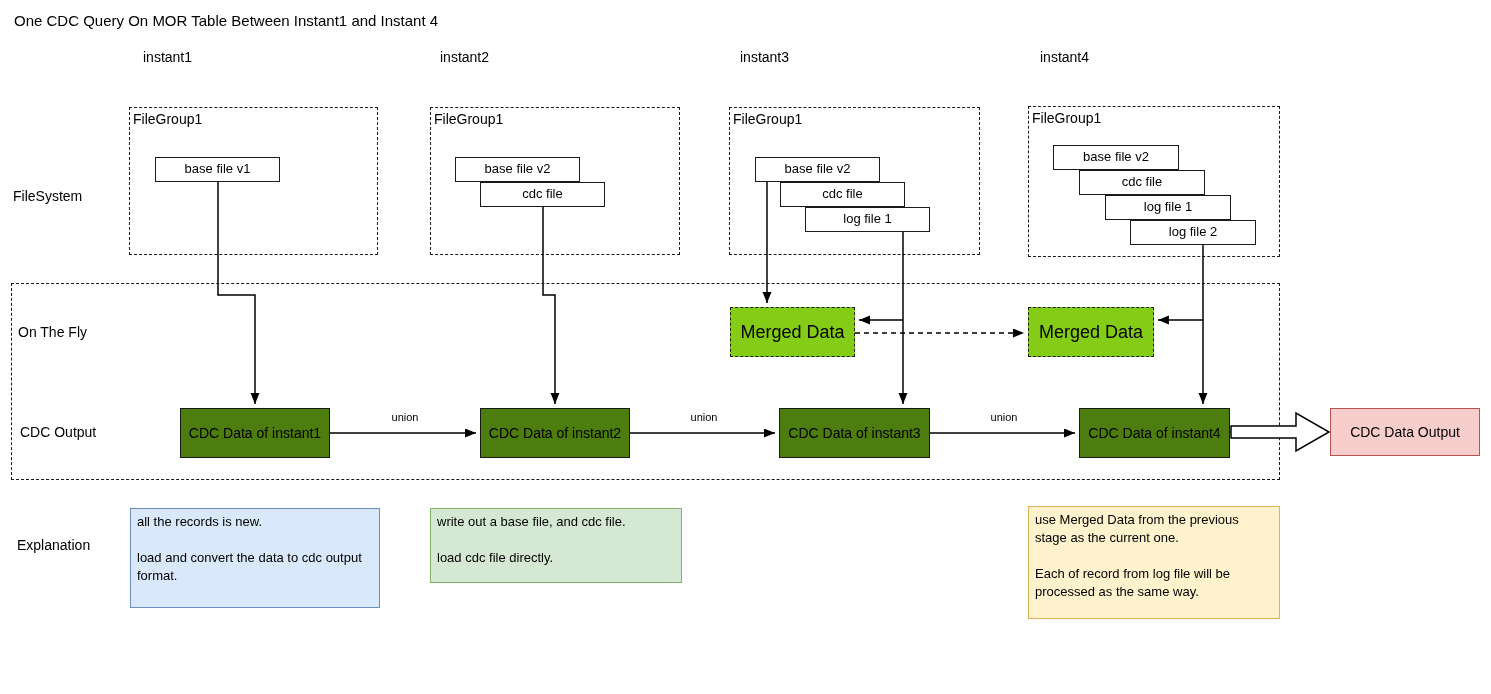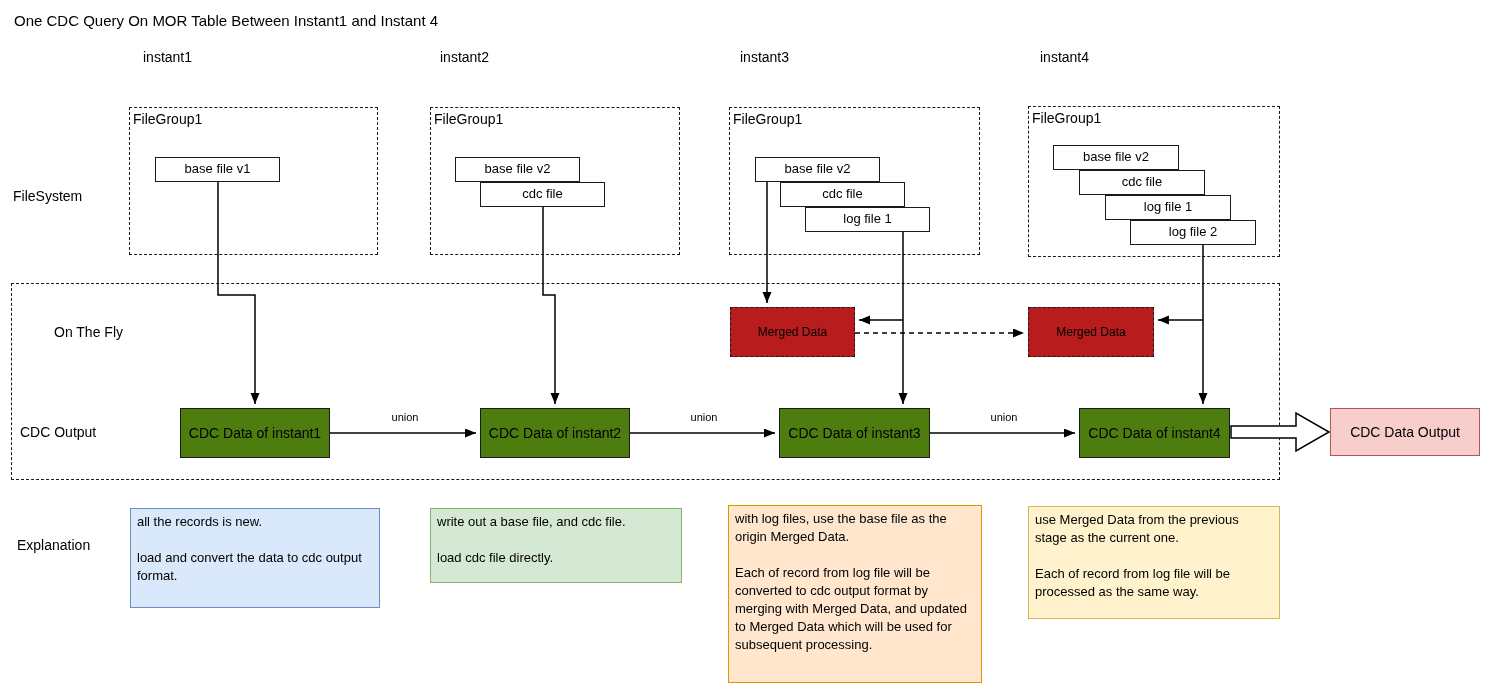--- a/index.html
+++ b/index.html
@@ -8,22 +8,22 @@
   #canvas { position:relative; width:1491px; height:694px; background:#fff; overflow:hidden;border-radius:17px; }
   .abs { position:absolute; }
   .lbl { font-size:14px; white-space:nowrap; }
   .title { font-size:15px; white-space:nowrap; }
   .fgbox { border:1.5px dashed #1a1a1a; }
   .fglabel { position:absolute; left:3px; top:3px; font-size:14px; }
   .filebox { border:1.2px solid #1a1a1a; background:#fff; text-align:center;
              font-size:13px; line-height:22px; height:25px; }
   .cdcbox { border:1.2px solid #1a1a1a; background:#4d7c0f; display:flex;
             align-items:center; justify-content:center; font-size:14px; }
-  .mdbox { border:1.5px dashed #1a1a1a; background:#b91c1c; display:flex;
-           align-items:center; justify-content:center; font-size:12px; }
+  .mdbox { border:1.5px dashed #1a1a1a; background:#84cc16; display:flex;
+           align-items:center; justify-content:center; font-size:18px; }
   .region { border:1.5px dashed #1a1a1a; }
   .unionlbl { font-size:11px; text-align:center; width:60px; }
   .expbox { border:1px solid; font-size:13px; line-height:18px; padding:4px 6px; }
   .exp-text { white-space:pre-wrap; }
   .exp0 { background:#dae8fc; border-color:#6c8ebf; }
   .exp1 { background:#d5e8d4; border-color:#82b366; }
   .exp2 { background:#ffe6cc; border-color:#d79b00; }
   .exp3 { background:#fff2cc; border-color:#d6b656; }
   .outbox { background:#f8cecc; border:1.2px solid #b85450; display:flex;
             align-items:center; justify-content:center; font-size:14px; }
@@ -35,21 +35,21 @@
 <div id="canvas">
 
   <div class="abs title" style="left:14px; top:12px;">One CDC Query On MOR Table Between Instant1 and Instant 4</div>
 
   <div class="abs lbl" style="left:143px; top:49px;">instant1</div>
   <div class="abs lbl" style="left:440px; top:49px;">instant2</div>
   <div class="abs lbl" style="left:740px; top:49px;">instant3</div>
   <div class="abs lbl" style="left:1040px; top:49px;">instant4</div>
 
   <div class="abs lbl" style="left:13px; top:188px;">FileSystem</div>
-  <div class="abs lbl" style="left:18px; top:324px;margin-left:36px;">On The Fly</div>
+  <div class="abs lbl" style="left:18px; top:324px;">On The Fly</div>
   <div class="abs lbl" style="left:20px; top:424px;">CDC Output</div>
   <div class="abs lbl" style="left:17px; top:537px;">Explanation</div>
 
   <div class="abs fgbox" style="left:129px; top:107px; width:249px; height:148px;">
     <span class="fglabel">FileGroup1</span>
   </div>
   <div class="abs fgbox" style="left:430px; top:107px; width:250px; height:148px;">
     <span class="fglabel">FileGroup1</span>
   </div>
   <div class="abs fgbox" style="left:729px; top:107px; width:251px; height:148px;">
@@ -88,23 +88,20 @@
   <div class="abs unionlbl" style="left:974px; top:411px;">union</div>
 
   <div class="abs outbox" style="left:1330px; top:408px; width:150px; height:48px;">CDC Data Output</div>
 
   <div class="abs expbox exp0 exp-text" style="left:130px; top:508px; width:250px; height:100px;">all the records is new.
 
 load and convert the data to cdc output format.</div>
   <div class="abs expbox exp1 exp-text" style="left:430px; top:508px; width:252px; height:75px;">write out a base file, and cdc file.
 
 load cdc file directly.</div>
-  <div class="abs expbox exp2 exp-text" style="left:728px; top:505px; width:254px; height:178px;">with log files, use the base file as the origin Merged Data.
-
-Each of record from log file will be converted to cdc output format by merging with Merged Data, and updated to Merged Data which will be used for subsequent processing.</div>
   <div class="abs expbox exp3 exp-text" style="left:1028px; top:506px; width:252px; height:113px;">use Merged Data from the previous stage as the current one.
 
 Each of record from log file will be processed as the same way.</div>
 
   <svg class="connectors" width="1491" height="694">
     <defs>
       <marker id="arr" markerUnits="userSpaceOnUse" markerWidth="13" markerHeight="10" refX="11" refY="4.5" orient="auto">
         <path d="M0,0 L11,4.5 L0,9 z" fill="#000"></path>
       </marker>
     </defs>

